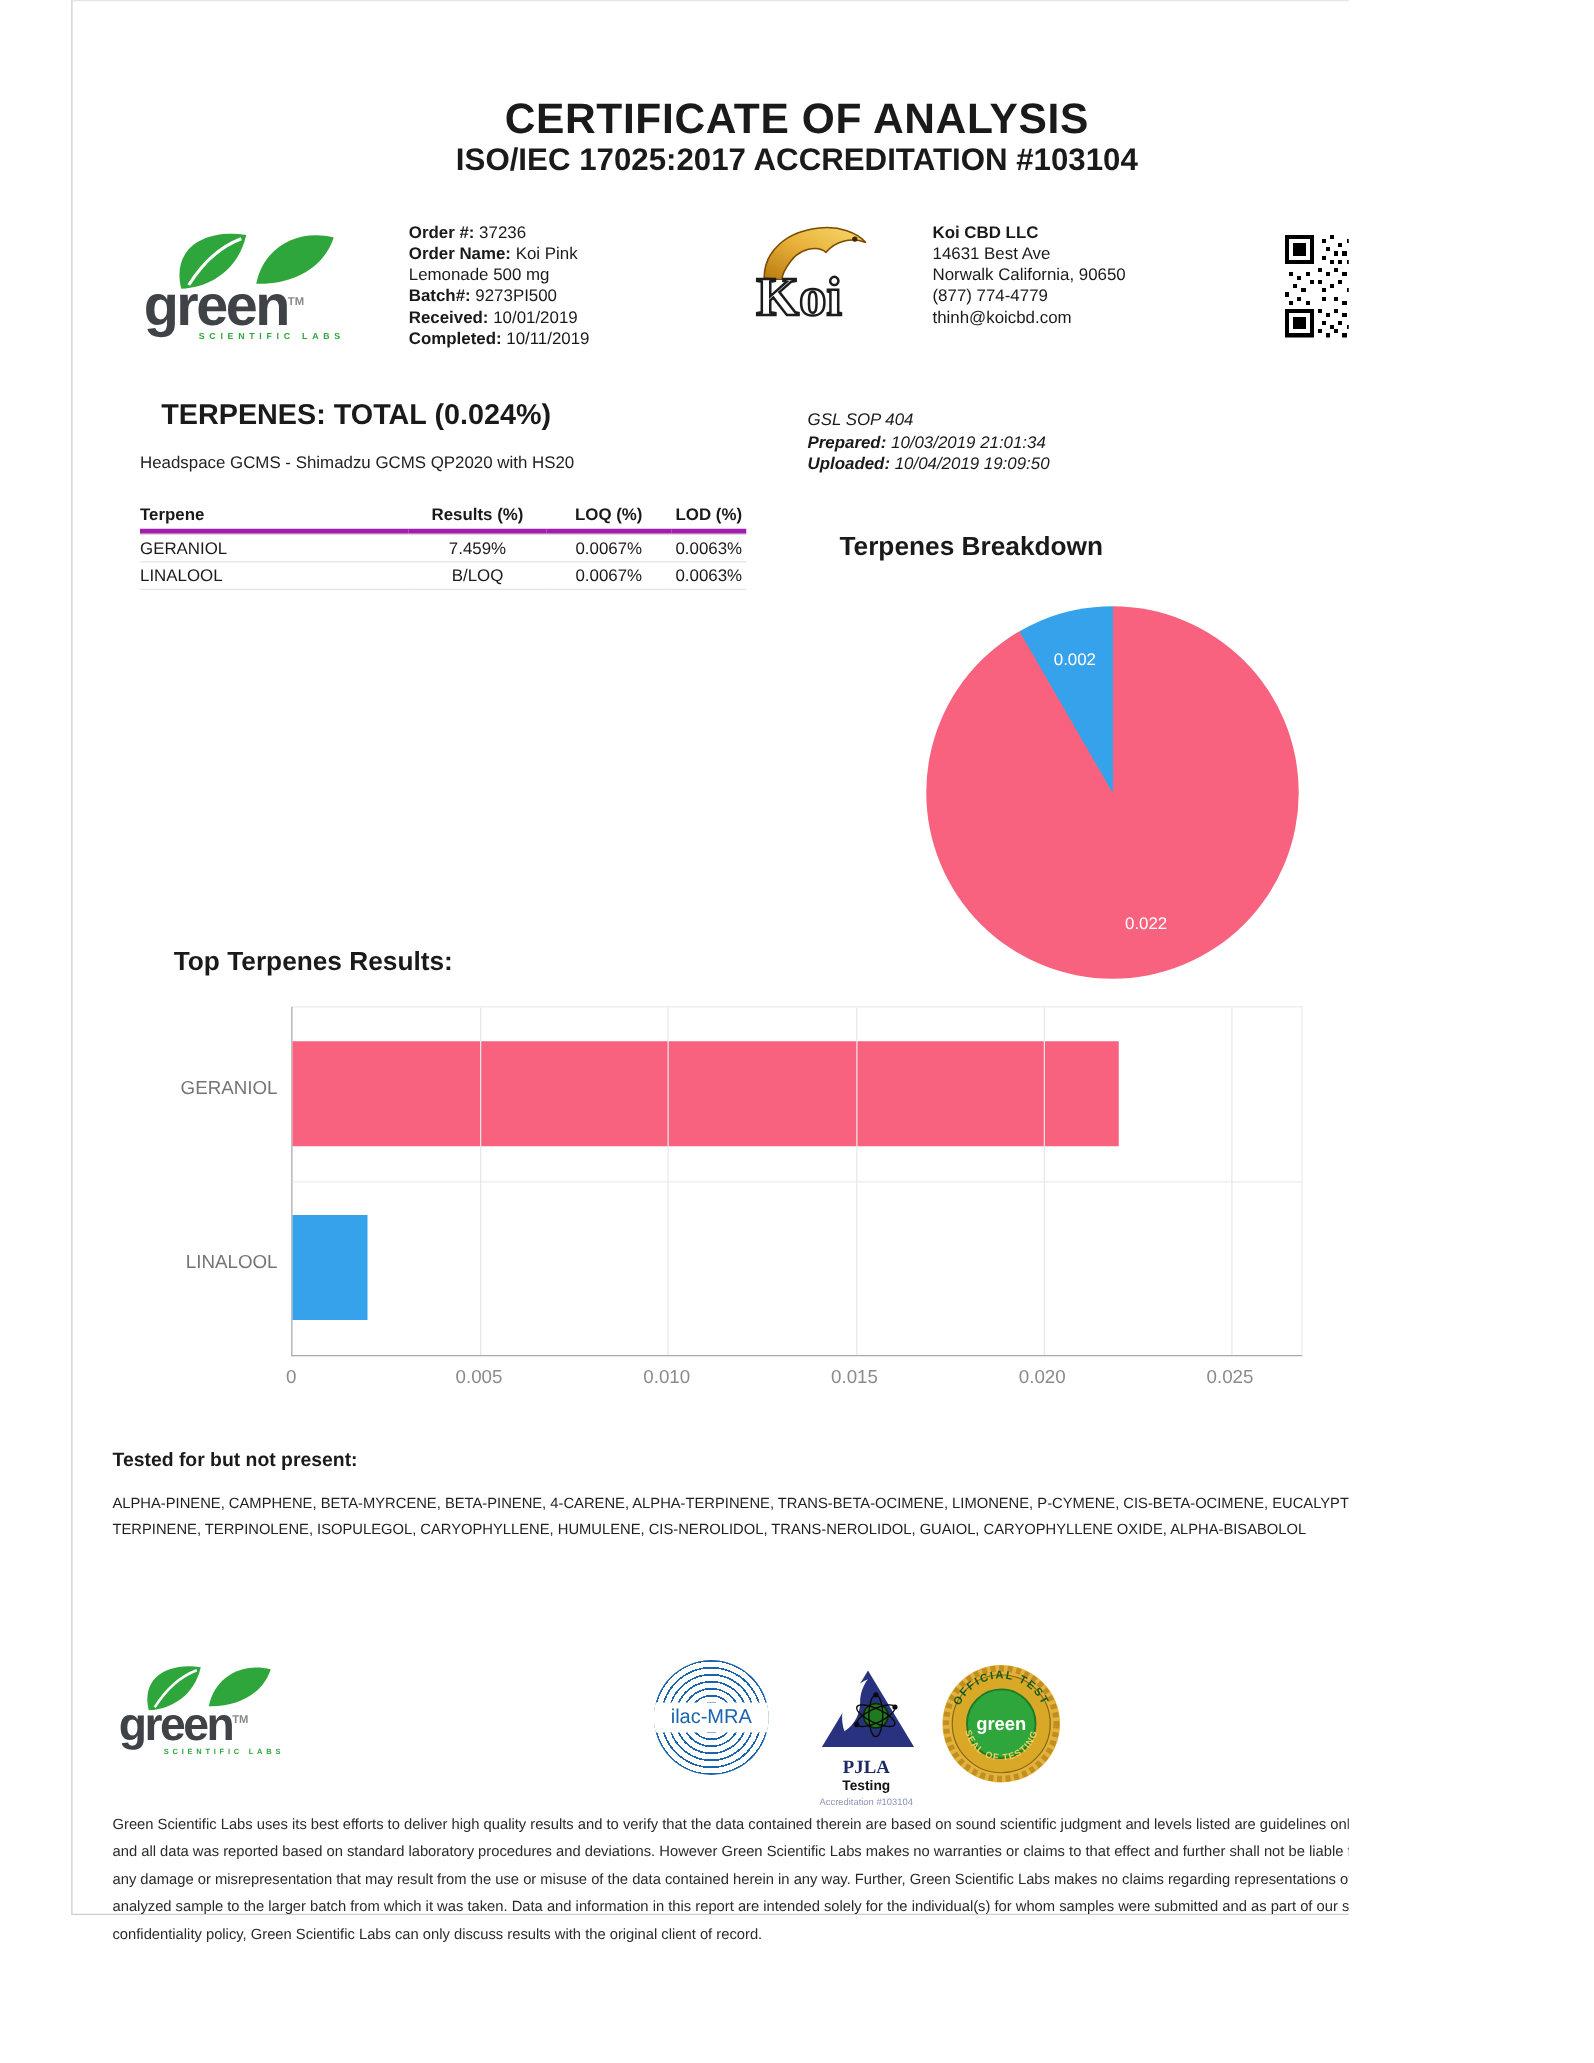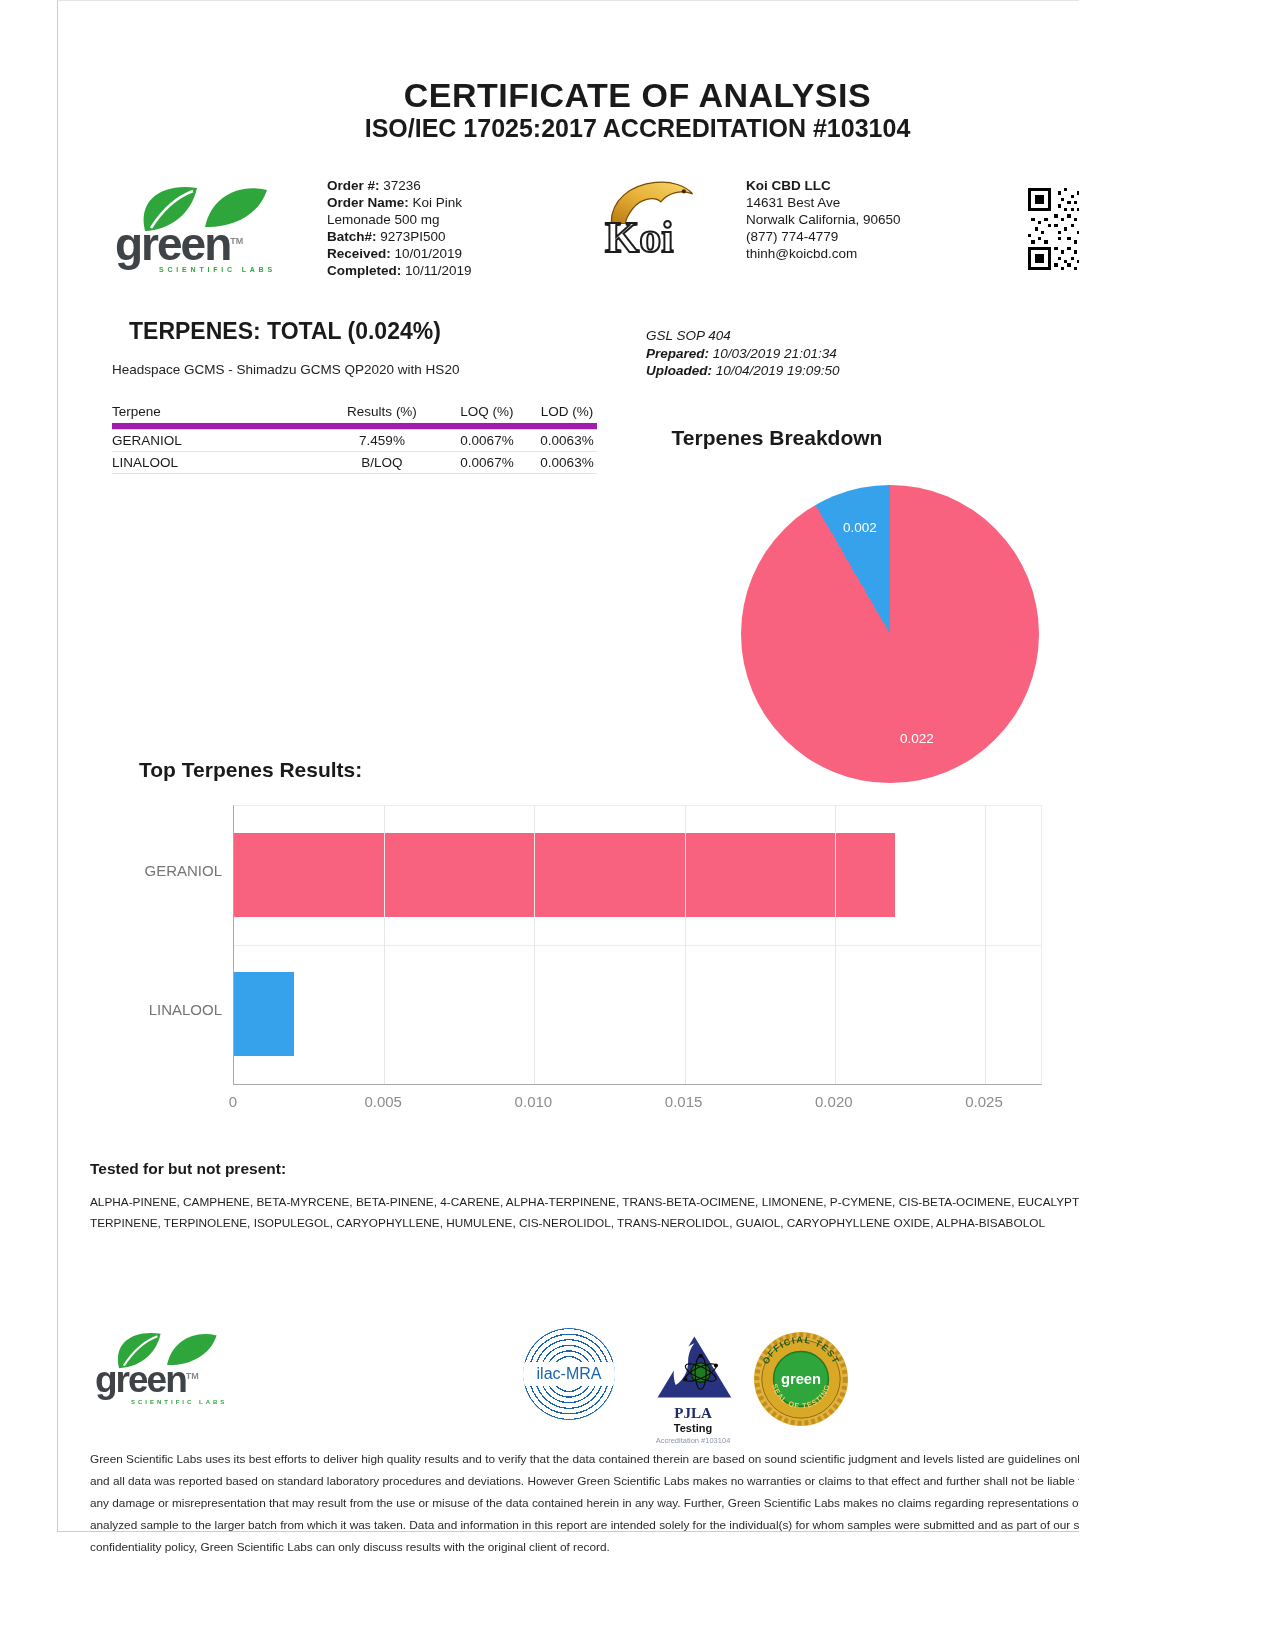--- a/index.html
+++ b/index.html
@@ -24,21 +24,21 @@
   .koi{overflow:visible;}
   .koi .word{position:absolute;left:2px;bottom:0;font-family:"Liberation Serif","DejaVu Serif",serif;
              font-weight:bold;font-size:44px;line-height:1;color:#fff;-webkit-text-stroke:2px #1c1c1c;
              text-shadow:0 0 1px #1c1c1c;}
   
   .sec-head{left:112px;top:318px;font-size:23px;font-weight:bold;margin-left:17px;}
   .sec-method{left:112px;top:362px;font-size:13.5px;color:#222;}
   .sop{left:646px;top:327px;font-size:13.5px;line-height:17.5px;font-style:italic;}
   
   table.results{position:absolute;left:112px;top:402px;width:485px;border-collapse:separate;border-spacing:0;font-size:13.5px;}
-  table.results th{font-weight:normal;text-align:left;padding:2px 0 4px 0;border-bottom:6px solid #a21caf;}
+  table.results th{font-weight:bold;text-align:left;padding:2px 0 4px 0;border-bottom:4px solid #a21caf;}
   table.results th.num,table.results td.num{text-align:center;}
   table.results td{padding:3px 0;border-bottom:1px solid #e3e3e3;}
   table.results tbody tr:first-child td{border-top:1px solid #d9d9d9;}
   
   .pie-title{left:637px;top:426px;width:280px;text-align:center;font-size:21px;font-weight:bold;}
   .pie{left:741px;top:485px;width:298px;height:298px;border-radius:50%;}
   .pielab{position:absolute;color:#fff;font-size:13.5px;}
   
   .bar-title{left:112px;top:758px;font-size:21px;font-weight:bold;margin-left:27px;}
   .plot{left:233px;top:805px;width:807px;height:278px;border-left:1px solid #a9a9a9;border-bottom:1px solid #a9a9a9;

